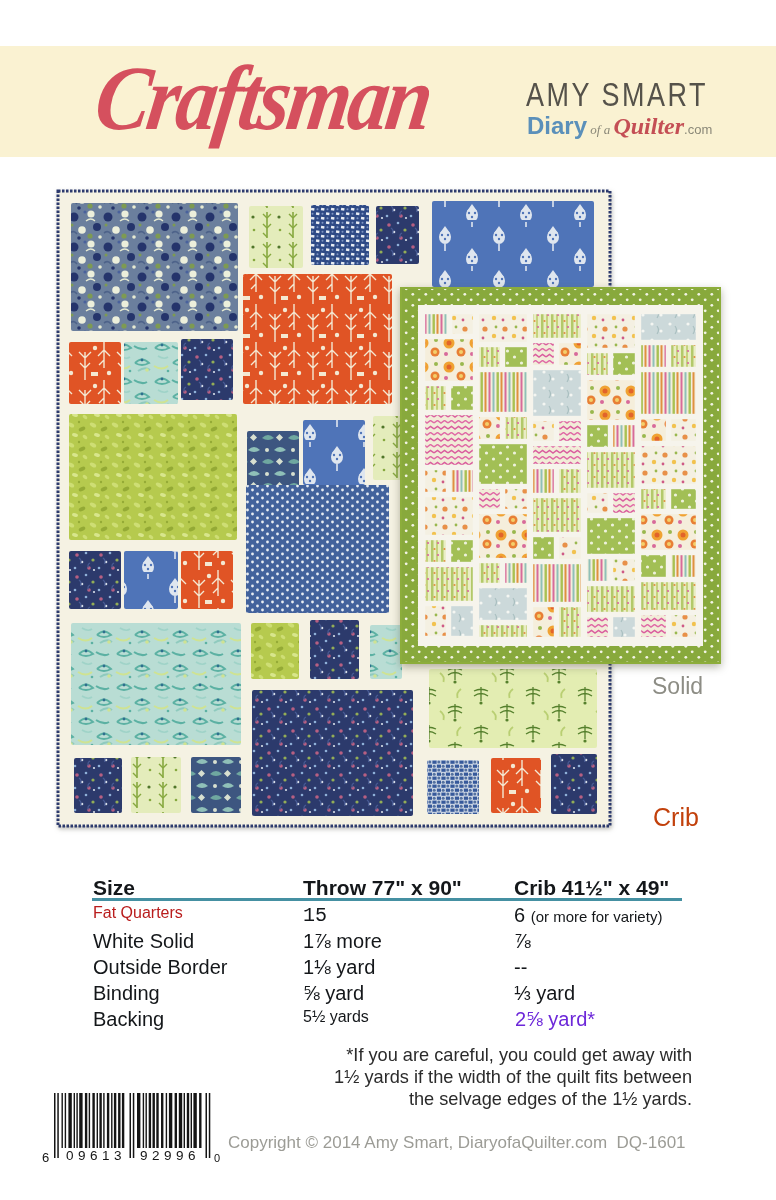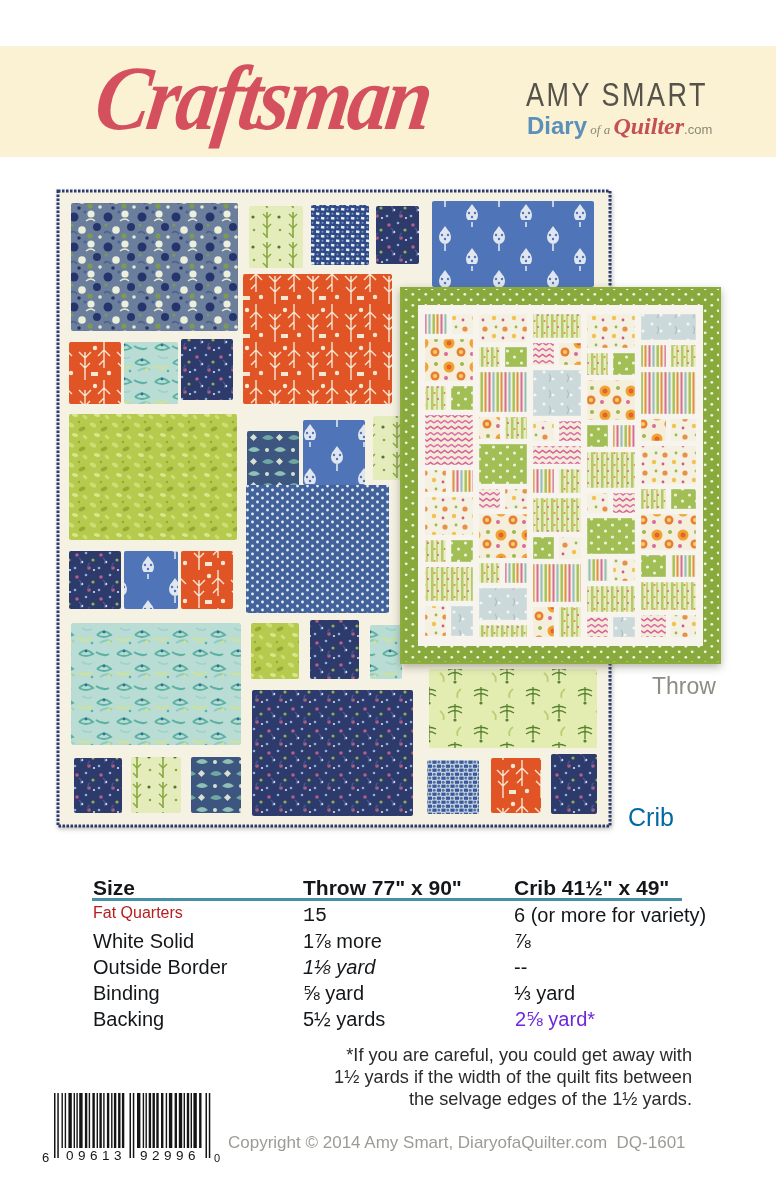--- a/index.html
+++ b/index.html
@@ -356,43 +356,43 @@
 <rect x="193.4" y="1093" width="3.4" height="55" fill="#151515"></rect>
 <rect x="199.1" y="1093" width="2.4" height="55" fill="#151515"></rect>
 <rect x="205.5" y="1093" width="1.5" height="65" fill="#151515"></rect>
 <rect x="208.8" y="1093" width="1.5" height="65" fill="#151515"></rect>
 <text x="42" y="1162" font-size="13" fill="#151515" font-family="Liberation Sans">6</text>
 <text x="66" y="1160" font-size="13.5" letter-spacing="4.5" fill="#151515" font-family="Liberation Sans">09613</text>
 <text x="140" y="1160" font-size="13.5" letter-spacing="4.5" fill="#151515" font-family="Liberation Sans">92996</text>
 <text x="214" y="1162" font-size="11" fill="#151515" font-family="Liberation Sans">0</text>
 </svg>
 
-<div class="abs" style="left:652px; top:673px; font-size:23px; color:#8d8d85;">Throw</div>
-<div class="abs" style="left:628px; top:803px; font-size:25px; color:#0369a1;">Crib</div>
+<div class="abs" style="left:652px; top:673px; font-size:23px; color:#8d8d85;">Solid</div>
+<div class="abs" style="left:653px; top:803px; font-size:25px; color:#c2410c;">Crib</div>
 
 <div class="abs" style="left:93px; top:876px; font-size:21px; font-weight:bold; color:#14171a;">Size</div>
 <div class="abs" style="left:303px; top:876px; font-size:21px; font-weight:bold; color:#14171a;">Throw 77" x 90"</div>
 <div class="abs" style="left:514px; top:876px; font-size:21px; font-weight:bold; color:#14171a;">Crib 41½" x 49"</div>
 <div class="abs" style="left:92px; top:898px; width:590px; height:2.5px; background:#4590a2;"></div>
 
 <div class="abs" style="left:93px; top:904px; font-size:16px; color:#b91c1c;">Fat Quarters</div>
 <div class="abs" style="left:303px; top:904px; font-size:20px; color:#14171a;font-family:Liberation Mono, monospace;">15</div>
-<div class="abs" style="left:514px; top:904px; font-size:20px; color:#14171a;">6 <span style="font-size:20px;">(or more for variety)</span></div>
+<div class="abs" style="left:514px; top:904px; font-size:20px; color:#14171a;">6 <span style="font-size:15px;">(or more for variety)</span></div>
 
 <div class="abs" style="left:93px; top:930px; font-size:20px; color:#14171a;">White Solid</div>
 <div class="abs" style="left:303px; top:930px; font-size:20px; color:#14171a;">1⅞ more</div>
 <div class="abs" style="left:514px; top:930px; font-size:20px; color:#14171a;">⅞</div>
 
 <div class="abs" style="left:93px; top:956px; font-size:20px; color:#14171a;">Outside Border</div>
-<div class="abs" style="left:303px; top:956px; font-size:20px; color:#14171a;font-style:italic;">1⅛ yard</div>
+<div class="abs" style="left:303px; top:956px; font-size:20px; color:#14171a;">1⅛ yard</div>
 <div class="abs" style="left:514px; top:956px; font-size:20px; color:#14171a;">--</div>
 
 <div class="abs" style="left:93px; top:982px; font-size:20px; color:#14171a;">Binding</div>
 <div class="abs" style="left:303px; top:982px; font-size:20px; color:#14171a;">⅝ yard</div>
 <div class="abs" style="left:514px; top:982px; font-size:20px; color:#14171a;">⅓ yard</div>
 
 <div class="abs" style="left:93px; top:1008px; font-size:20px; color:#14171a;">Backing</div>
-<div class="abs" style="left:303px; top:1008px; font-size:20px; color:#14171a;">5½ yards</div>
+<div class="abs" style="left:303px; top:1008px; font-size:16px; color:#14171a;">5½ yards</div>
 <div class="abs" style="left:500px; top:1008px; font-size:20px; color:#6d28d9;margin-left:15px;">2⅝ yard*</div>
 
 <div class="abs" style="left:272px; top:1044px; width:420px; text-align:right; font-size:18.2px; line-height:22px; color:#2b2b2b;">*If you are careful, you could get away with<br>1½ yards if the width of the quilt fits between<br>the selvage edges of the 1½ yards.</div>
 
 <div class="abs" style="left:228px; top:1133px; font-size:17px; color:#9c9c96;">Copyright © 2014 Amy Smart, DiaryofaQuilter.com&nbsp; DQ-1601</div>
 
 </body></html>

